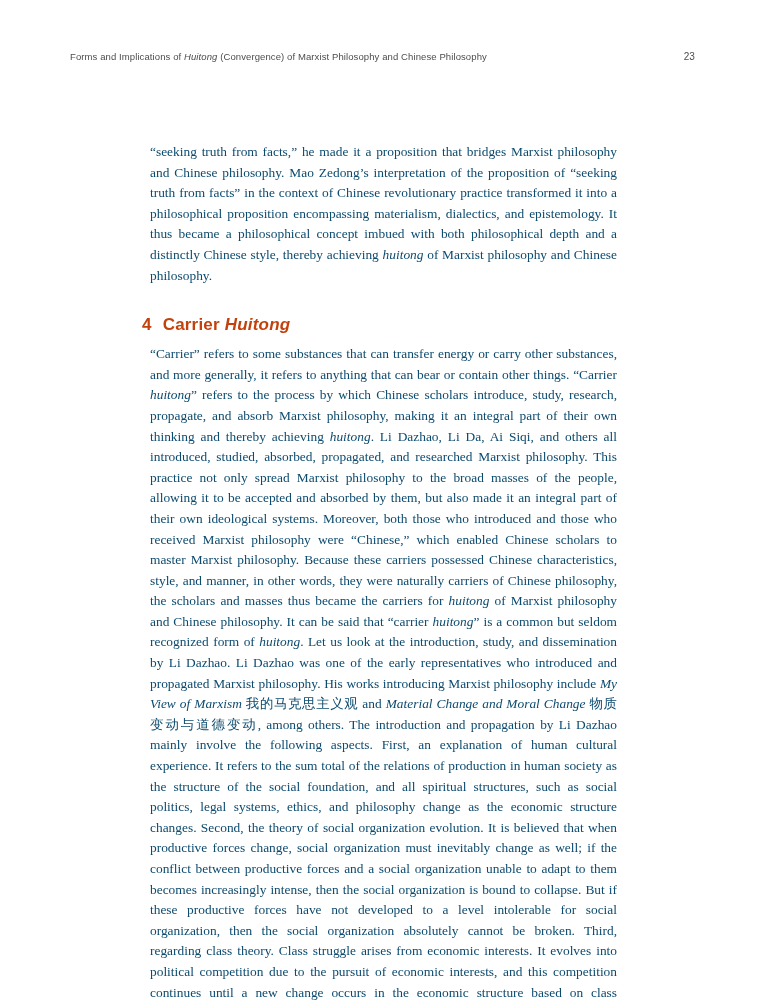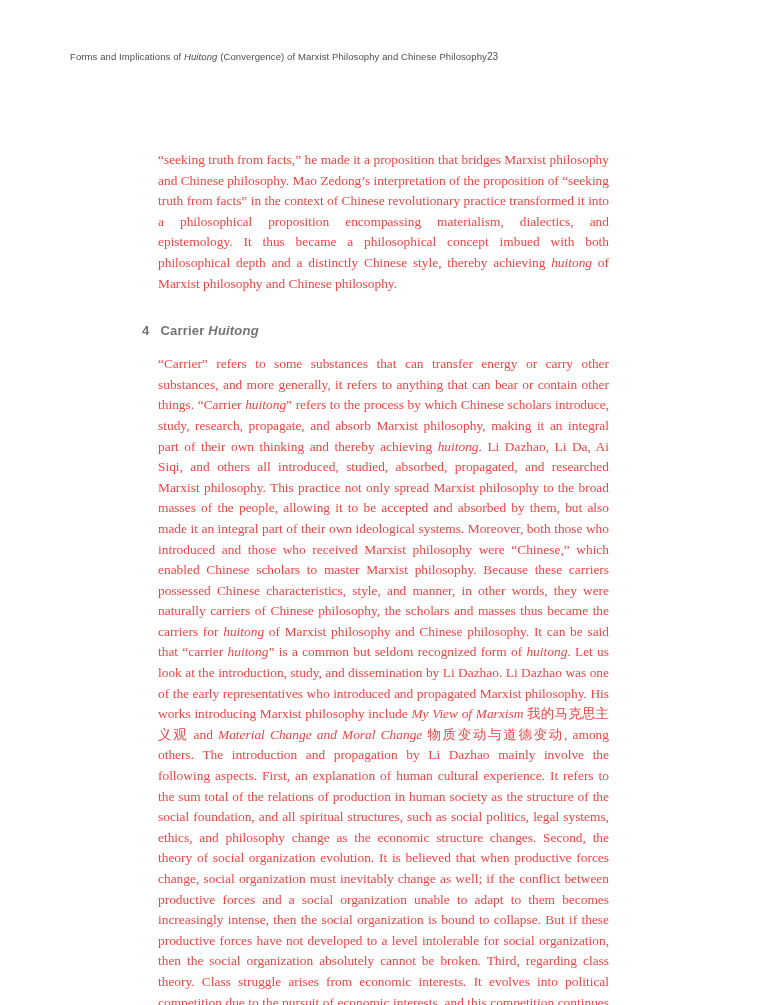--- a/index.html
+++ b/index.html
@@ -14,53 +14,53 @@
     background: #ffffff;
     overflow: hidden;
     font-family: "Liberation Serif", serif;
   }
   .running-header {
     position: absolute;
     top: 51px;
     left: 70px;
     right: 66px;
     display: flex;
-    justify-content: flex-start;
+    justify-content: space-between;
     align-items: baseline;
     font-family: "Liberation Sans", sans-serif;
     font-size: 9.5px;
     letter-spacing: 0.1px;
     color: #4d4d4d;
   }
   .page-number {
     font-family: "Liberation Sans", sans-serif;
     font-size: 10px;
     color: #4d4d4d;
   }
   .text-block {
     position: absolute;
     left: 142px;
     top: 134px;
     width: 483px;
     color: #383838;
   }
   .body-para {
-    margin: 16px;
+    margin: 8px;
     font-size: 13.4px;
     line-height: 20.6px;
     text-align: justify;
     text-justify: inter-word;
-    color: #ef4444;
+    color: #0c4a6e;
   }
   .section-heading {
     margin: 29px 0 9px 0;
     font-family: "Liberation Sans", sans-serif;
     font-weight: bold;
-    font-size: 13px;
-    color: #737373;
+    font-size: 17px;
+    color: #c2410c;
     letter-spacing: 0.2px;
   }
   .section-number {
     display: inline-block;
     margin-right: 11px;
   }
   .it { font-style: italic; }
 </style>
 </head>
 <body>

